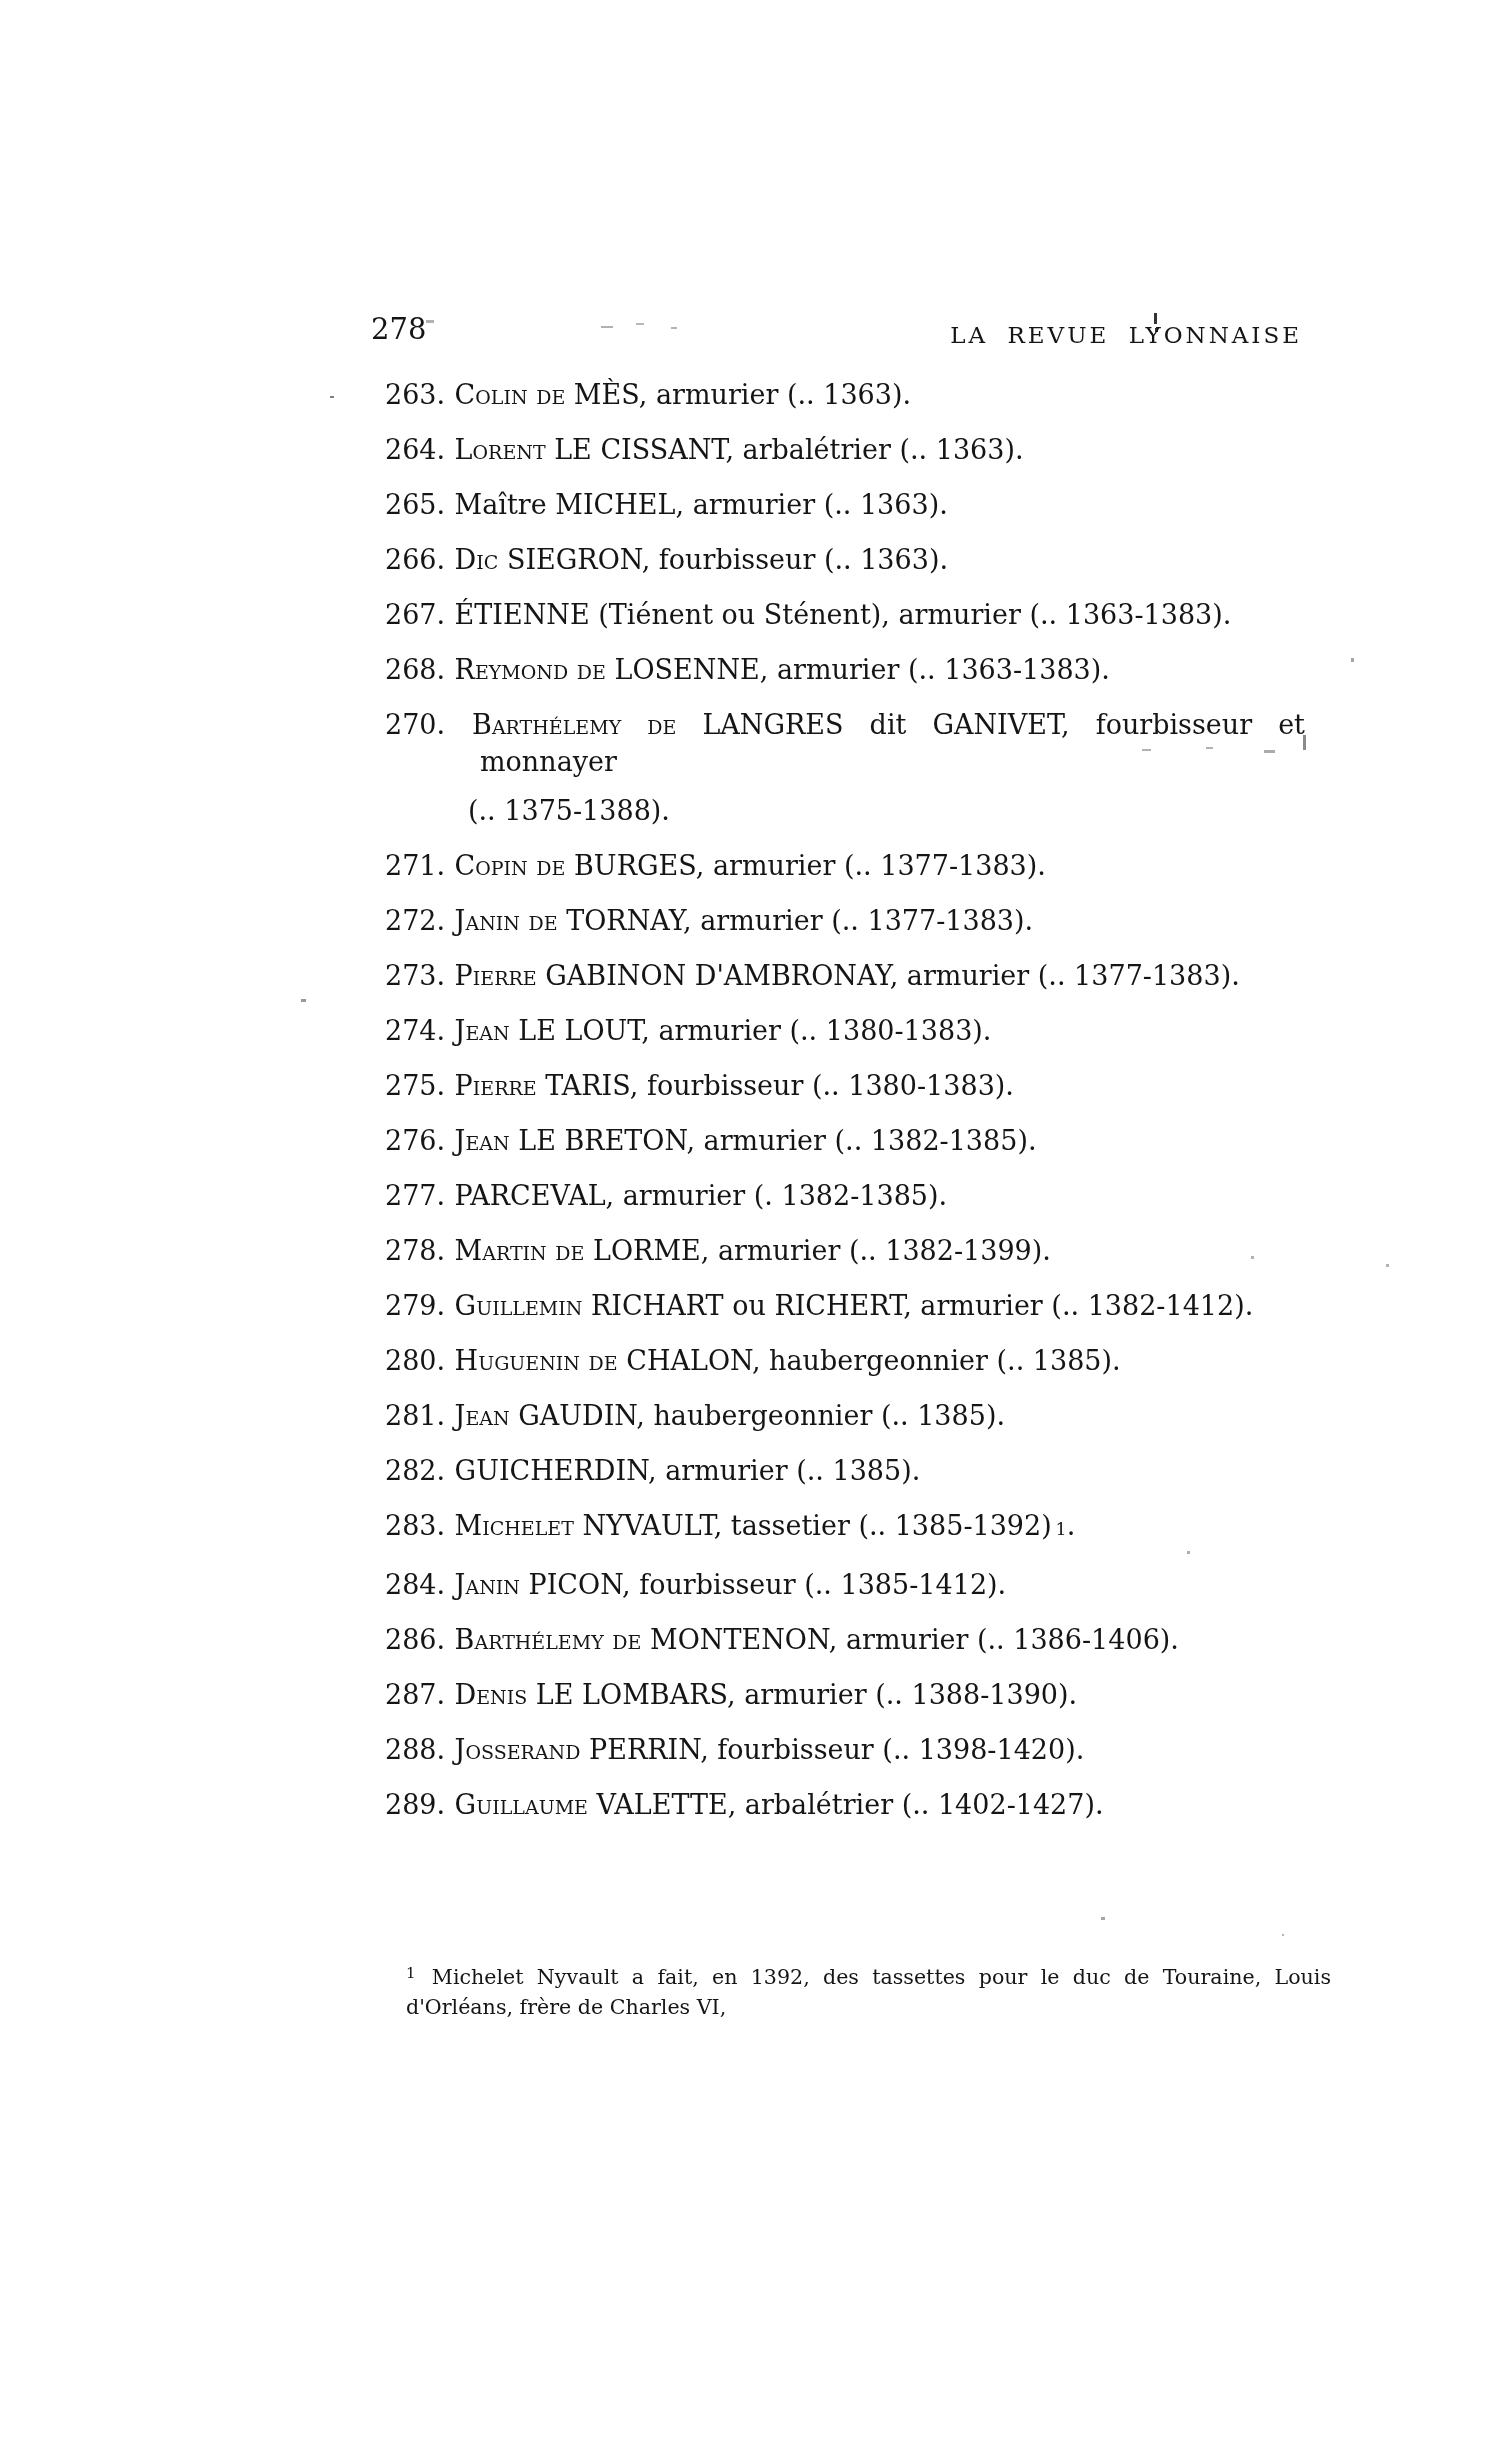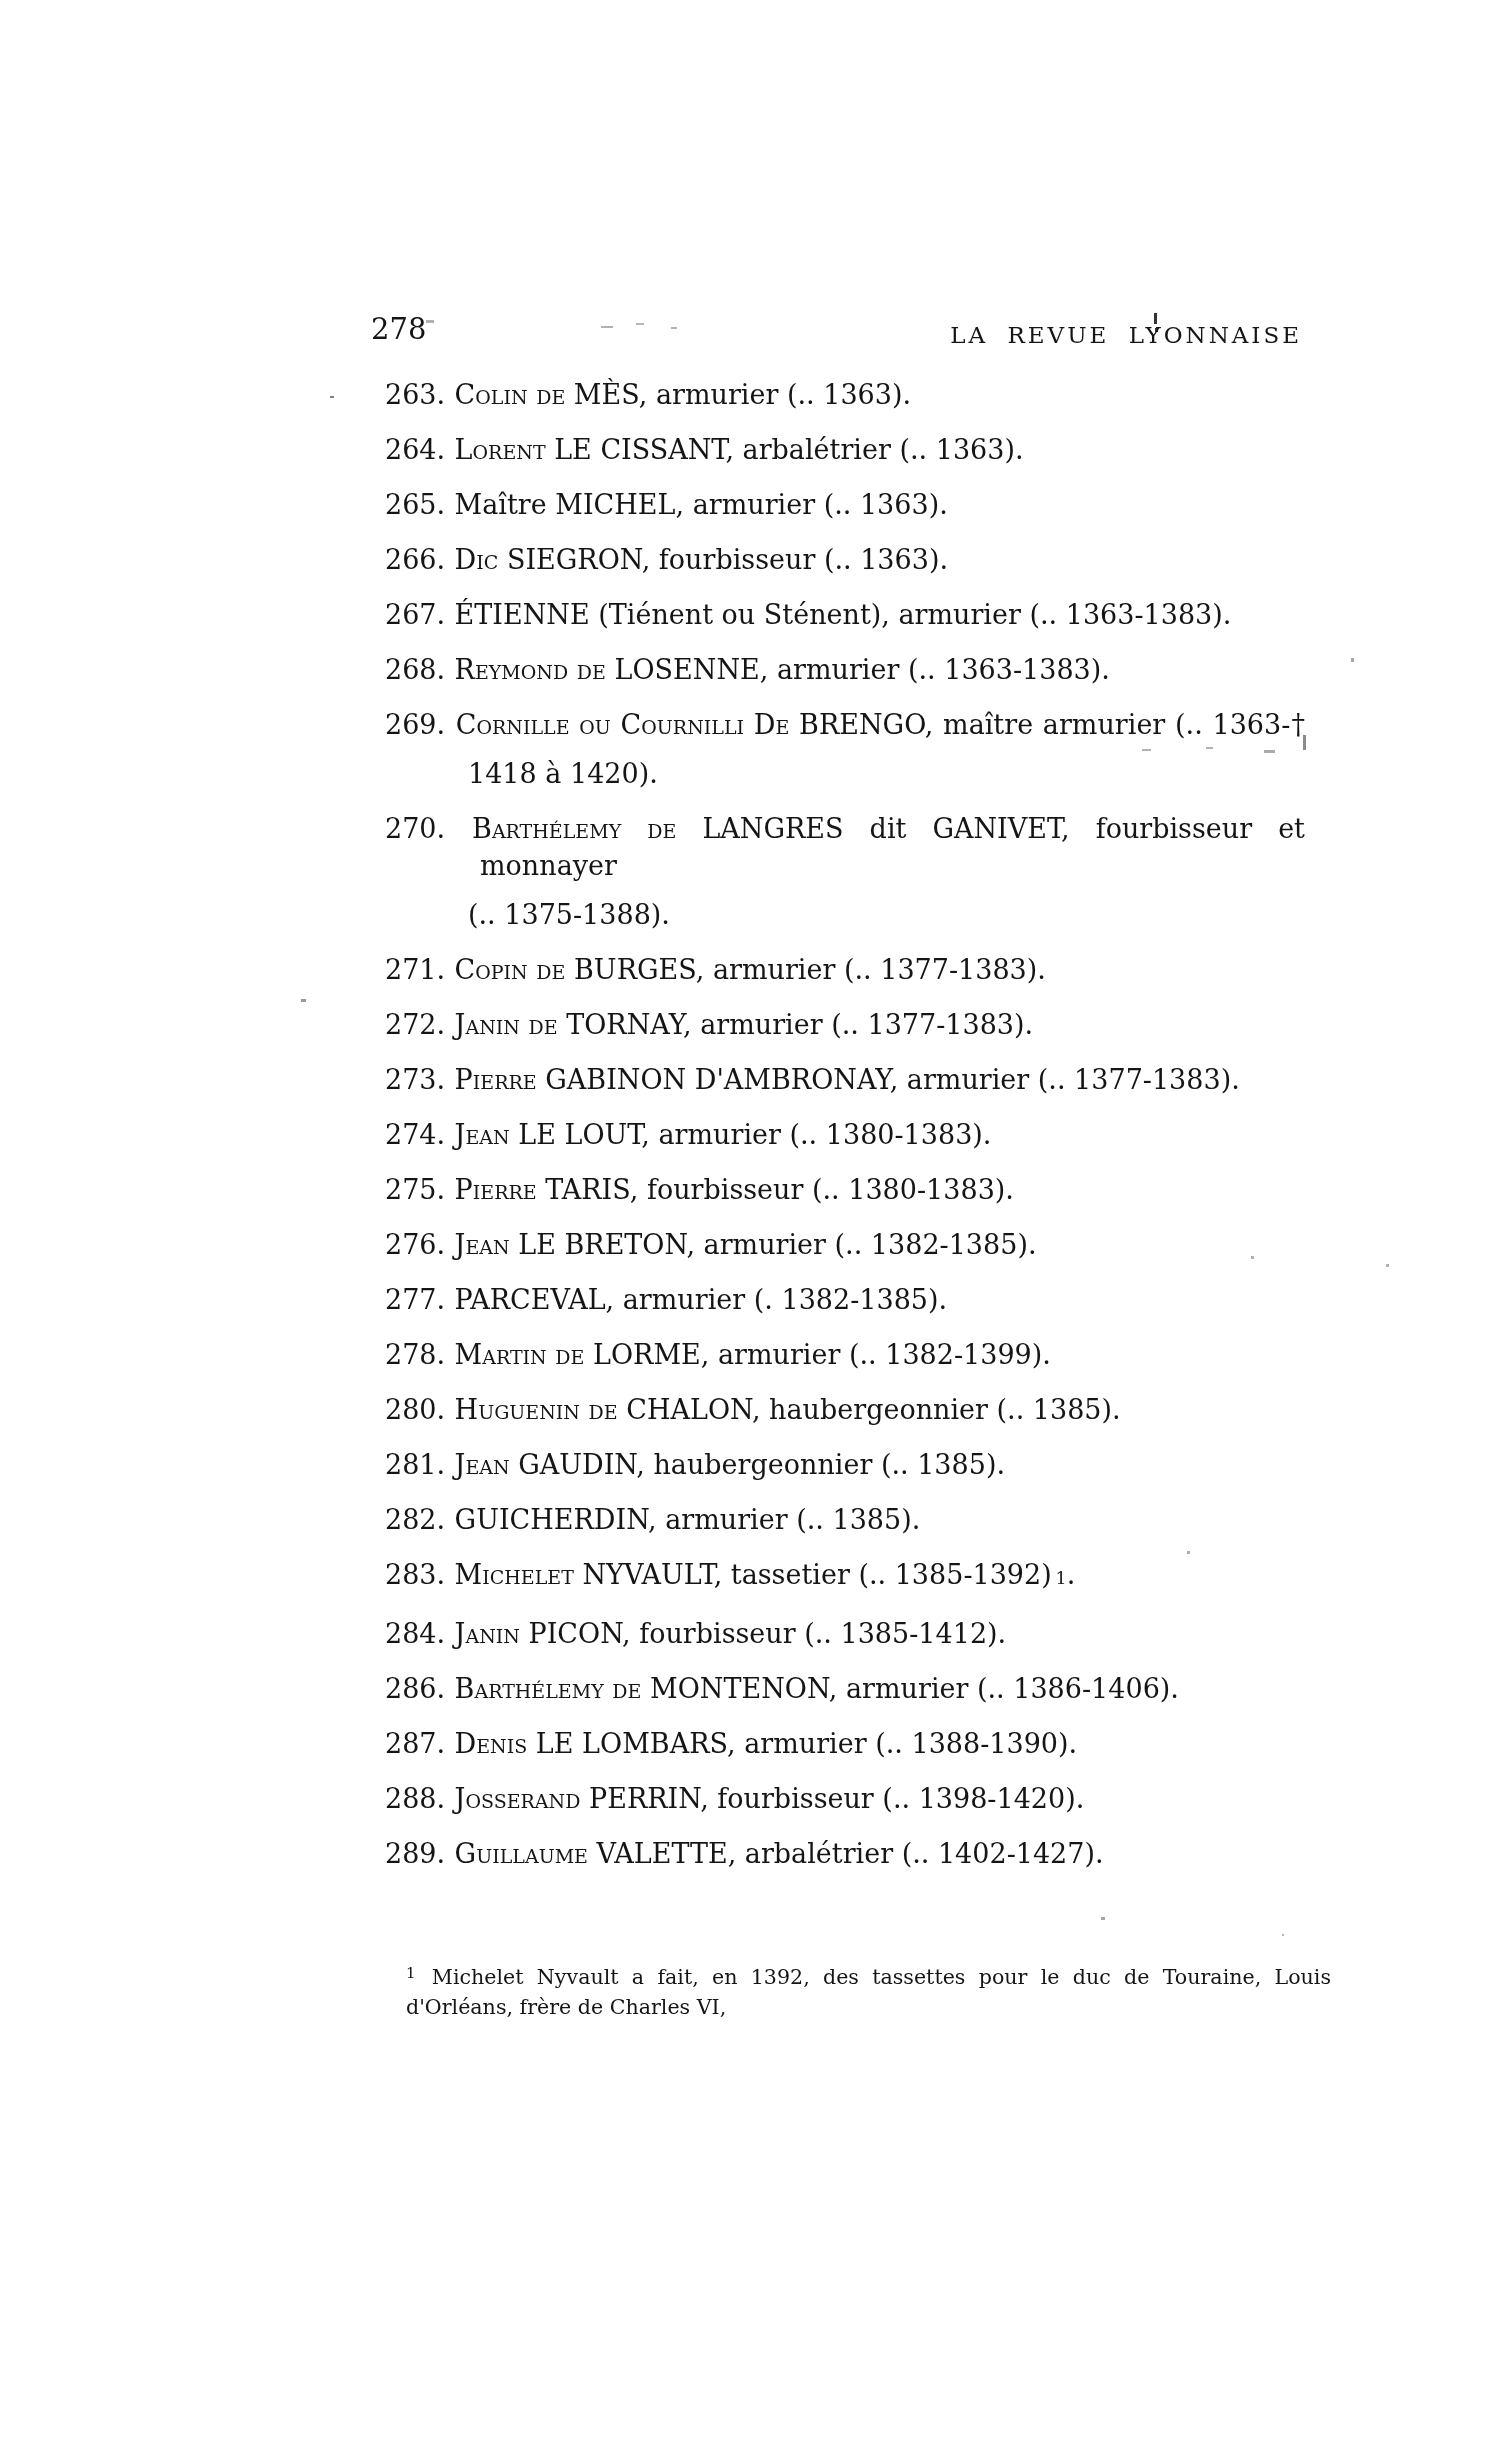--- a/index.html
+++ b/index.html
@@ -95,26 +95,20 @@
     <p class="eline"><span class="num">267.</span>
       <span>ÉTIENNE</span><span> (Tiénent ou Sténent), armurier (.. 1363-1383).</span></p>
   </div>
 
   <div class="entry">
     <p class="eline"><span class="num">268.</span>
       <span class="sc">Reymond de</span>
       <span>LOSENNE</span><span>, armurier (.. 1363-1383).</span></p>
   </div>
 
-  <div class="entry">
-    <p class="eline j"><span class="num">269.</span>
-      <span class="sc">Cornille ou Cournilli De</span>
-      <span>BRENGO</span><span>, maître armurier (.. 1363-†</span></p>
-    <div class="line2">1418 à 1420).</div>
-  </div>
 
   <div class="entry">
     <p class="eline j"><span class="num">270.</span>
       <span class="sc">Barthélemy de</span>
       <span>LANGRES</span>
       <span>dit</span>
       <span>GANIVET</span><span>, fourbisseur et monnayer</span></p>
     <div class="line2">(.. 1375-1388).</div>
   </div>
 
@@ -158,20 +152,27 @@
     <p class="eline"><span class="num">277.</span>
       <span>PARCEVAL</span><span>, armurier (. 1382-1385).</span></p>
   </div>
 
   <div class="entry">
     <p class="eline"><span class="num">278.</span>
       <span class="sc">Martin de</span>
       <span>LORME</span><span>, armurier (.. 1382-1399).</span></p>
   </div>
 
+  <div class="entry">
+    <p class="eline"><span class="num">279.</span>
+      <span class="sc">Guillemin</span>
+      <span>RICHART</span>
+      <span>ou</span>
+      <span>RICHERT</span><span>, armurier (.. 1382-1412).</span></p>
+  </div>
 
   <div class="entry">
     <p class="eline"><span class="num">280.</span>
       <span class="sc">Huguenin de</span>
       <span>CHALON</span><span>, haubergeonnier (.. 1385).</span></p>
   </div>
 
   <div class="entry">
     <p class="eline"><span class="num">281.</span>
       <span class="sc">Jean</span>

